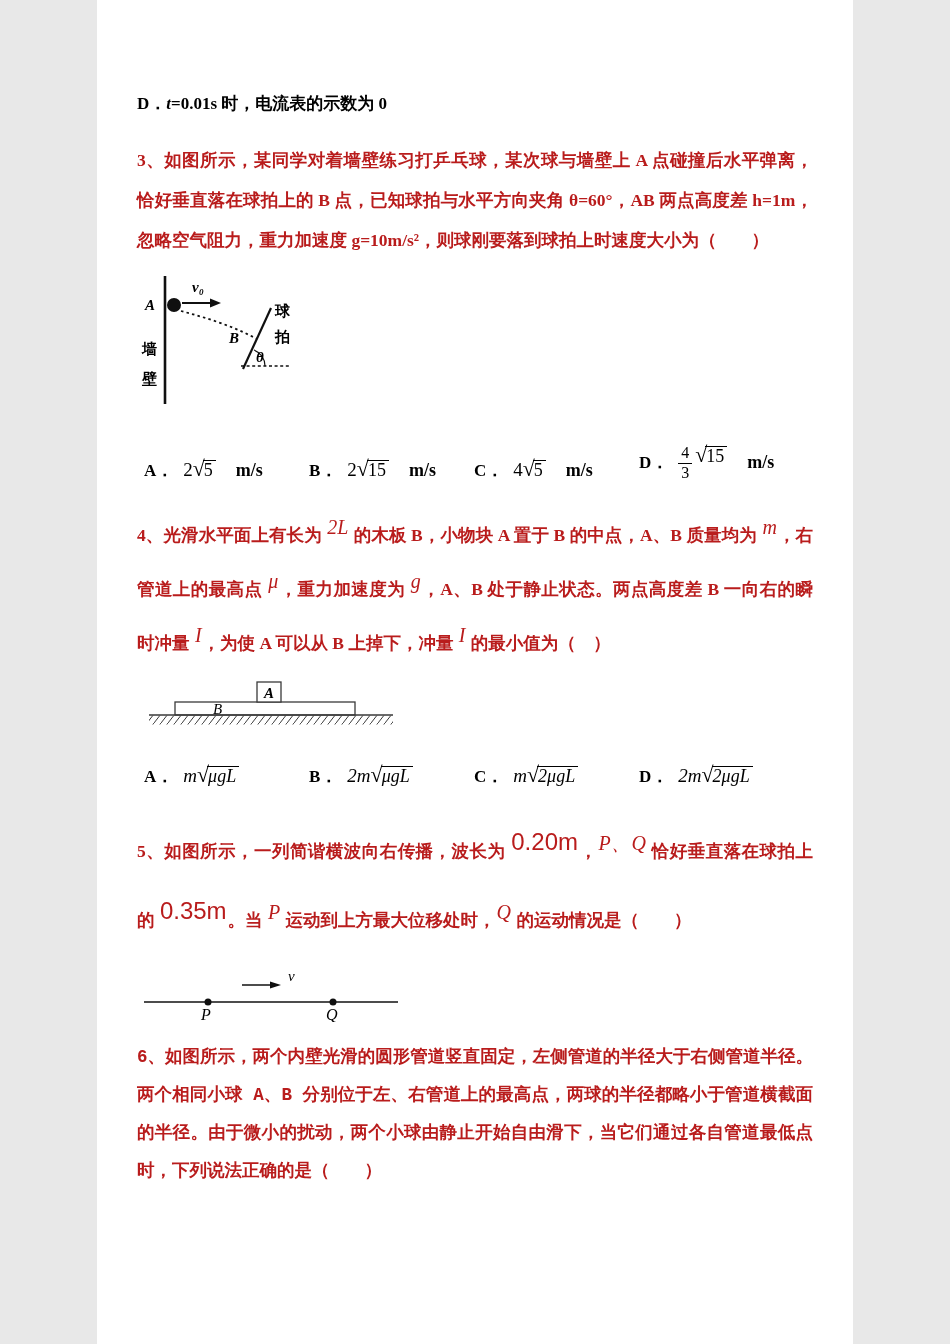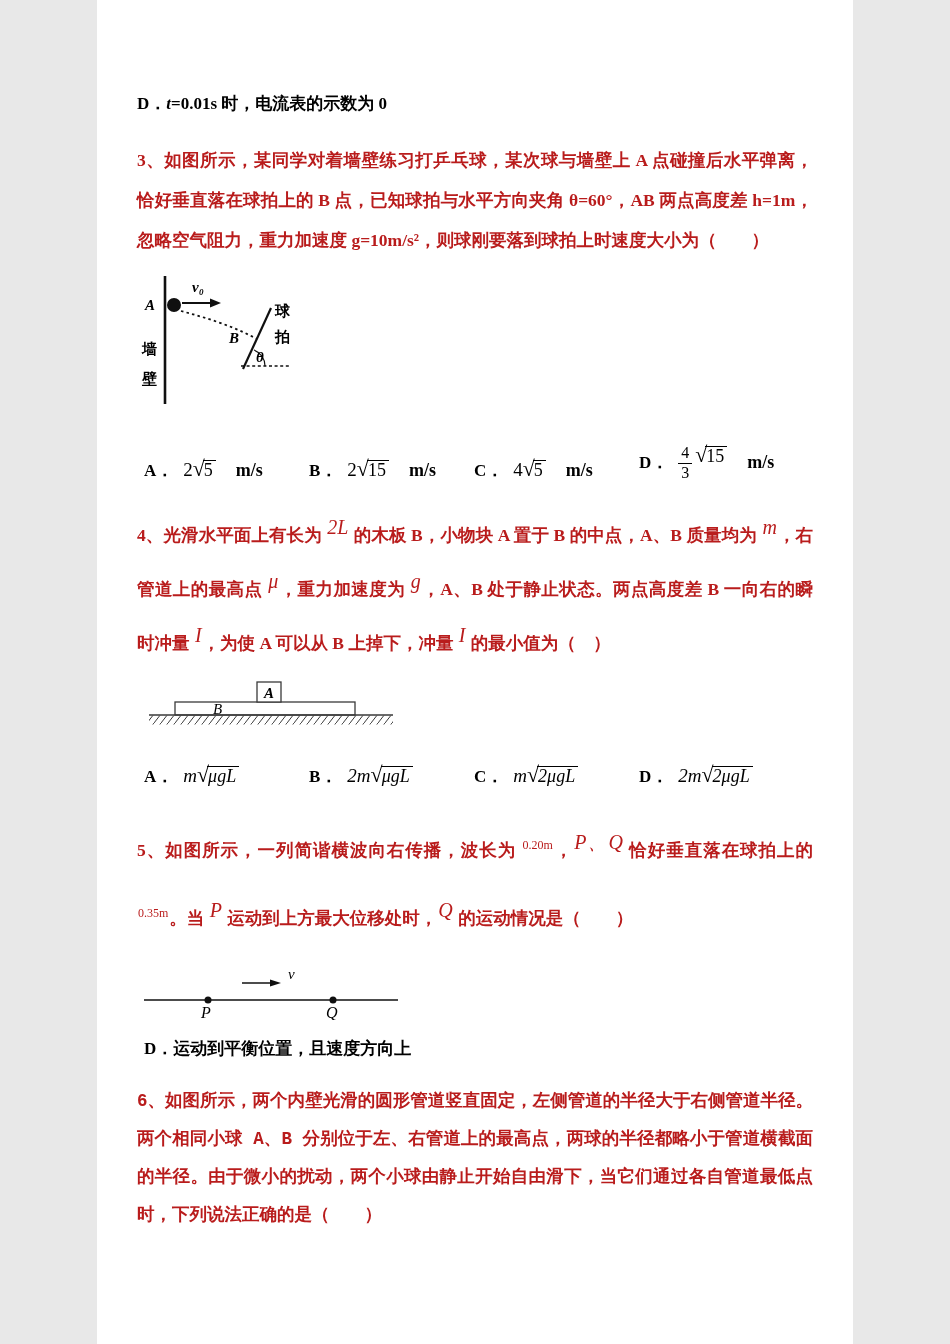--- a/index.html
+++ b/index.html
@@ -19,22 +19,22 @@
   }
   .stem3 { margin-top: 24px; line-height: 40px; }
   .stem4 { margin-top: 22px; line-height: 46px; }
   .stem5 { margin-top: 24px; line-height: 60px; }
   .stem6 { margin-top: 16px; line-height: 38px; font-family: Liberation Mono, monospace; }
   .mvar {
     font-style: italic; font-weight: 400; font-size: 20px;
     vertical-align: 7px; font-family: "Liberation Serif", serif; padding: 0 1px; margin-top: 18px;
   }
   .mnum {
-    font-style: normal; font-weight: 400; font-size: 12px;
-    vertical-align: 7px; font-family: Liberation Serif, serif; padding: 0 1px;
+    font-style: normal; font-weight: 400; font-size: 24px;
+    vertical-align: 7px; font-family: Liberation Sans, sans-serif; padding: 0 1px;
   }
   
   .fig { display: block; }
   .fig3 { margin-top: 16px; margin-left: 0; }
   .fig4 { margin-top: 12px; margin-left: 10px; }
   .fig5 { margin-top: 14px; margin-left: 5px; }
   svg text { font-family: "Liberation Serif", serif; }
   .svglab-cn { font-size: 15px; font-weight: 700; }
   .svglab-it { font-size: 15px; font-style: italic; font-weight: 700; }
   .svglab-it2 { font-size: 15px; font-style: italic; font-weight: 400; }
@@ -153,18 +153,17 @@
     <circle cx="66" cy="38" r="3.5" fill="#101010"></circle>
     <circle cx="191" cy="38" r="3.5" fill="#101010"></circle>
     <line x1="100" y1="21" x2="133" y2="21" stroke="#101010" stroke-width="1.5"></line>
     <polygon points="139,21 128,17.5 128,24.5" fill="#101010"></polygon>
     <text x="146" y="17" class="svglab-it2">v</text>
     <text x="59" y="56" class="svglab-it2" style="font-size:16px">P</text>
     <text x="184" y="56" class="svglab-it2" style="font-size:16px">Q</text>
   </svg>
 
   <div class="optlist">
-    <p>D．运动到平衡位置，且速度方向上</p>
   </div>
 
   <p class="stem stem6">6、如图所示，两个内壁光滑的圆形管道竖直固定，左侧管道的半径大于右侧管道半径。两个相同小球 A、B 分别位于左、右管道上的最高点，两球的半径都略小于管道横截面的半径。由于微小的扰动，两个小球由静止开始自由滑下，当它们通过各自管道最低点时，下列说法正确的是（　　）</p>
 
 </div>
 
 </body></html>

